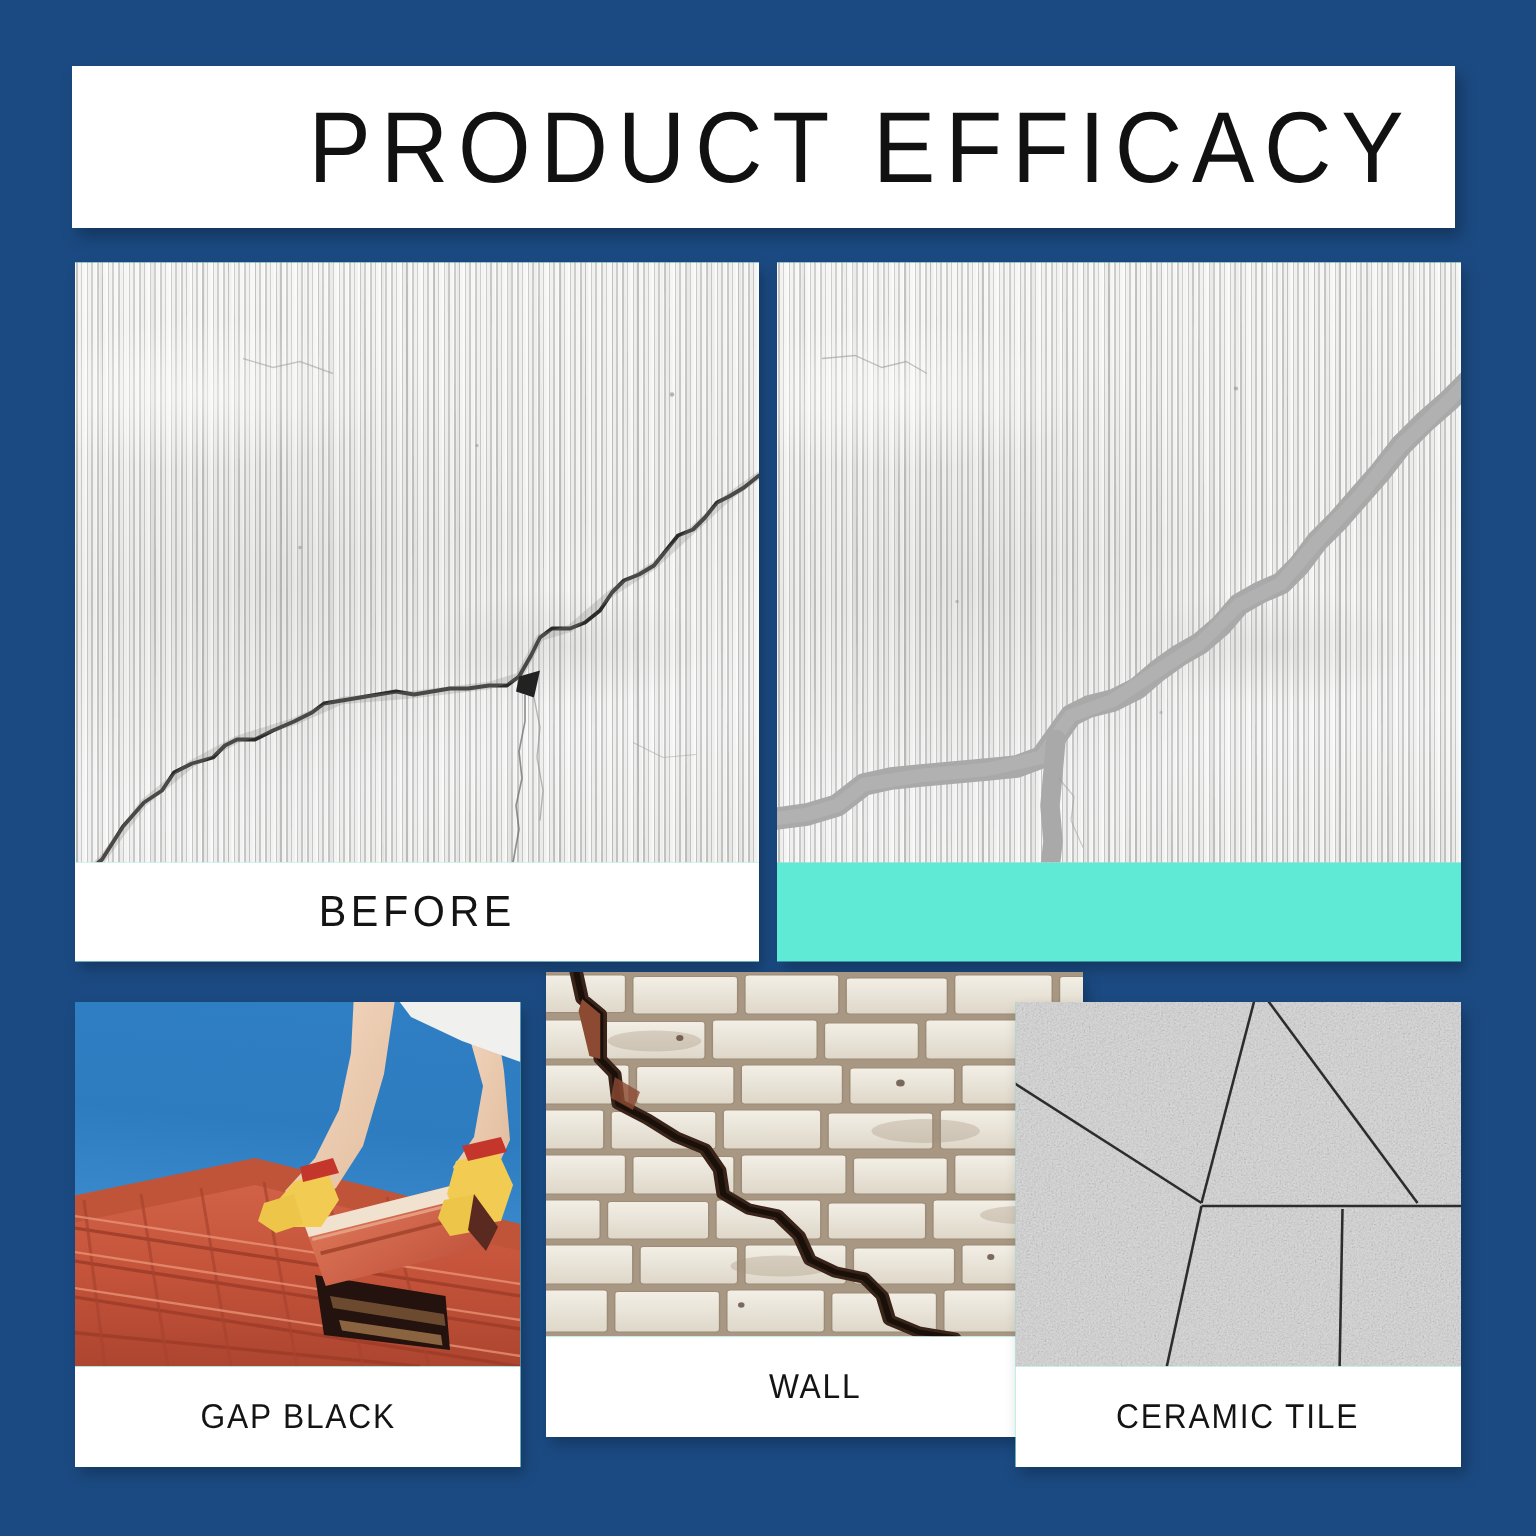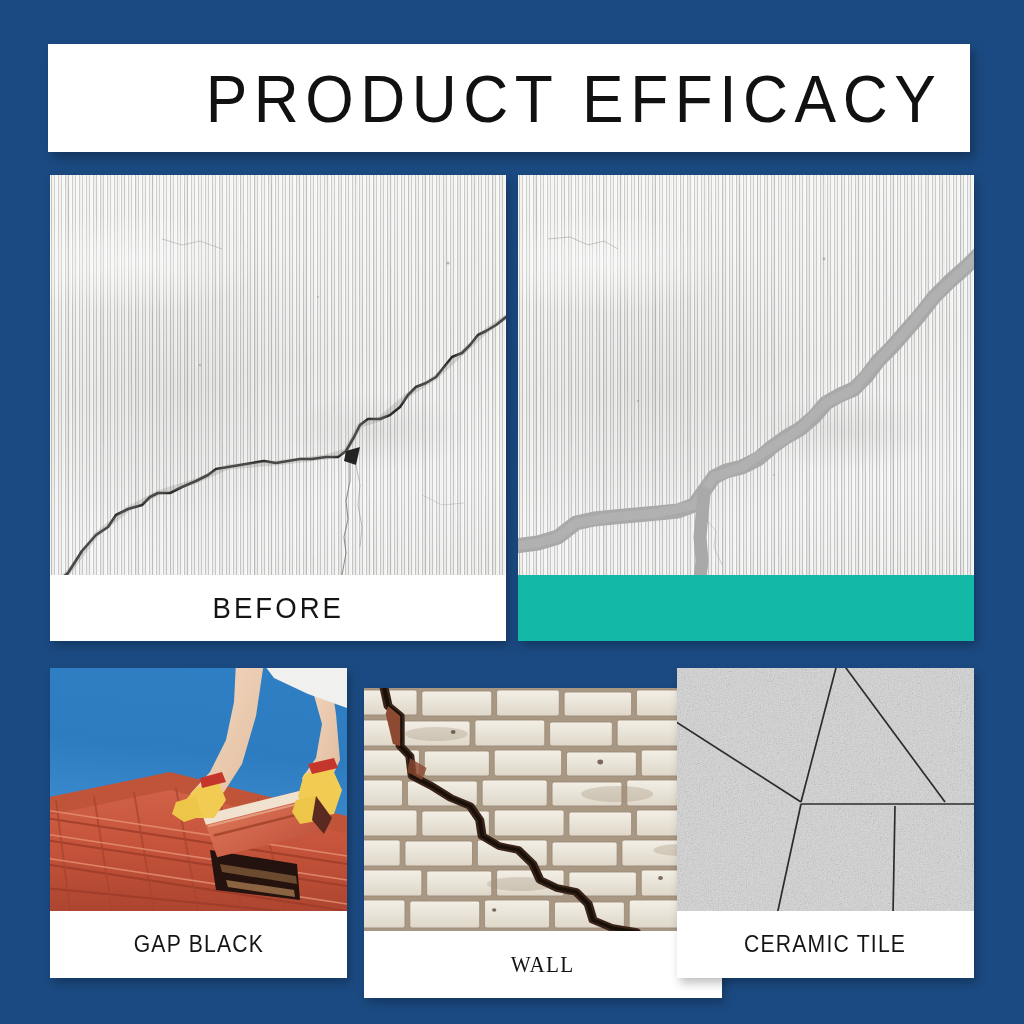--- a/index.html
+++ b/index.html
@@ -36,21 +36,21 @@
     letter-spacing: 7px;
     color: #111111;
     white-space: nowrap;
     transform: scaleX(0.93);
     transform-origin: center;
   }
 
   
   .panel {
     position: absolute;
-    background: #14b8a6;
+    background: #5eead4;
     box-shadow: 3px 5px 9px rgba(0,0,0,0.25);
     overflow: hidden;
     text-align: center;
   }
   .panel-photo {
     position: absolute;
     left: 0;
     top: 0;
     right: 0;
     overflow: hidden;
@@ -74,21 +74,21 @@
   .cap-sm { font-size: 23px; letter-spacing: 1.3px; transform: scaleX(0.92); }
 
   
   #panel-before { left: 50px;  top: 175px; width: 456px; height: 466px; }
   #panel-after  { left: 518px; top: 175px; width: 456px; height: 466px; }
   #panel-before .panel-photo, #panel-after .panel-photo { height: 400px; }
   #panel-before .panel-caption, #panel-after .panel-caption { height: 66px; }
 
   
   #panel-gap   { left: 50px;  top: 668px; width: 297px; height: 310px; }
-  #panel-wall  { left: 364px; top: 688px; width: 358px; height: 310px; font-family: Liberation Serif, serif; }
+  #panel-wall  { left: 364px; top: 648px; width: 358px; height: 310px; }
   #panel-tile  { left: 677px; top: 668px; width: 297px; height: 310px; }
   .panel-bottom .panel-photo  { height: 243px; }
   .panel-bottom .panel-caption{ height: 67px; margin-top: 24px; }
 
   
 
   
   .concrete {
     position: absolute;
     inset: 0;

